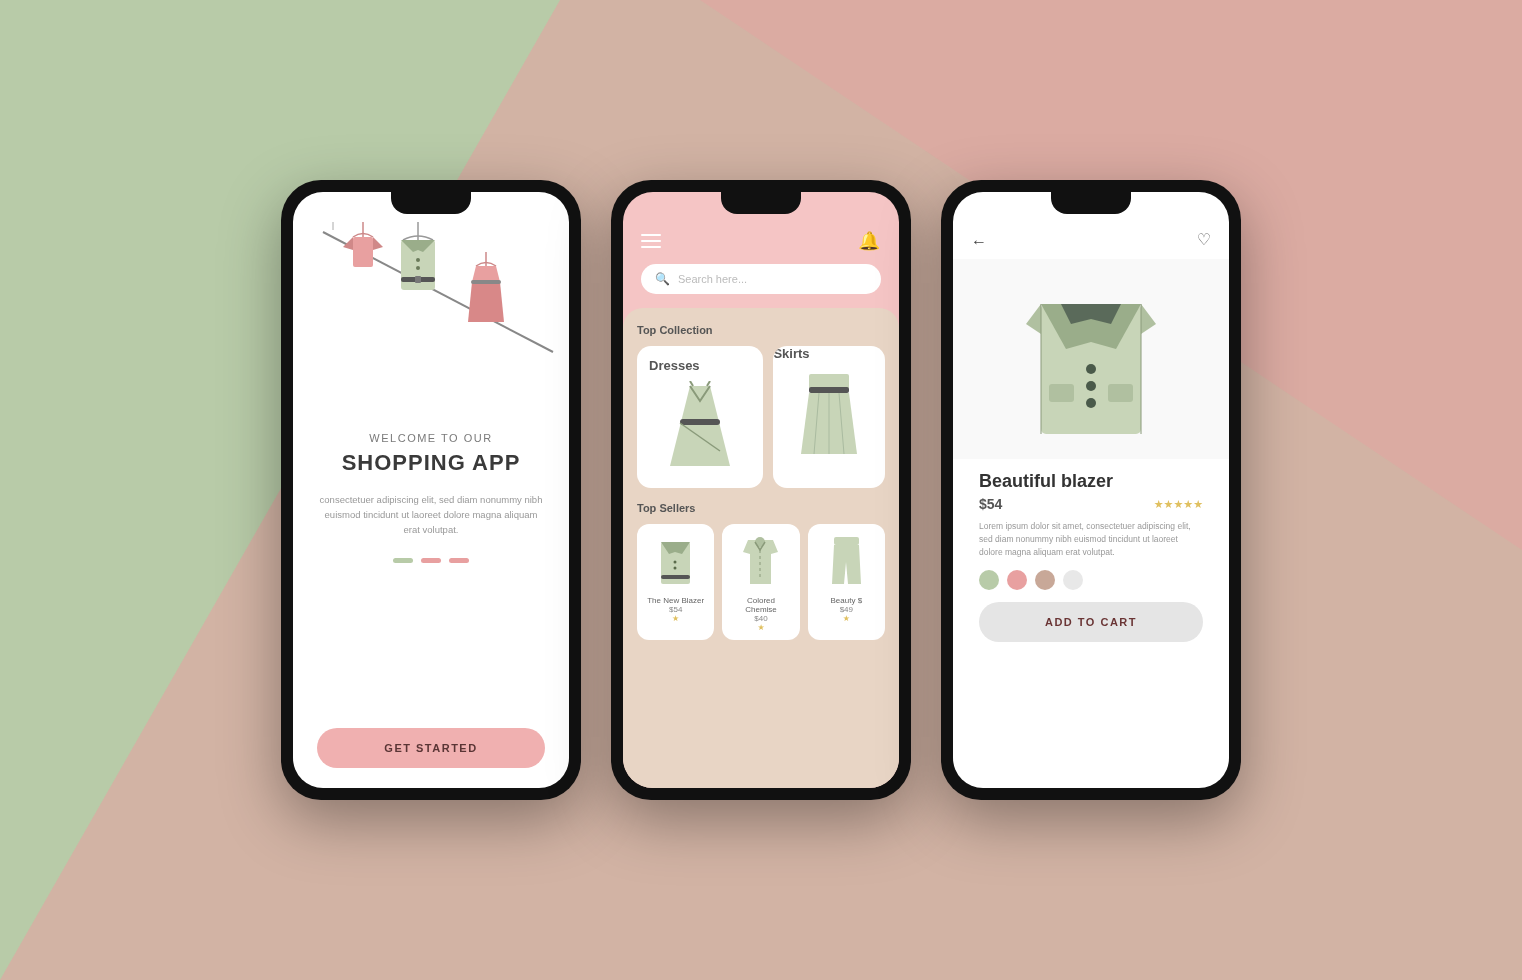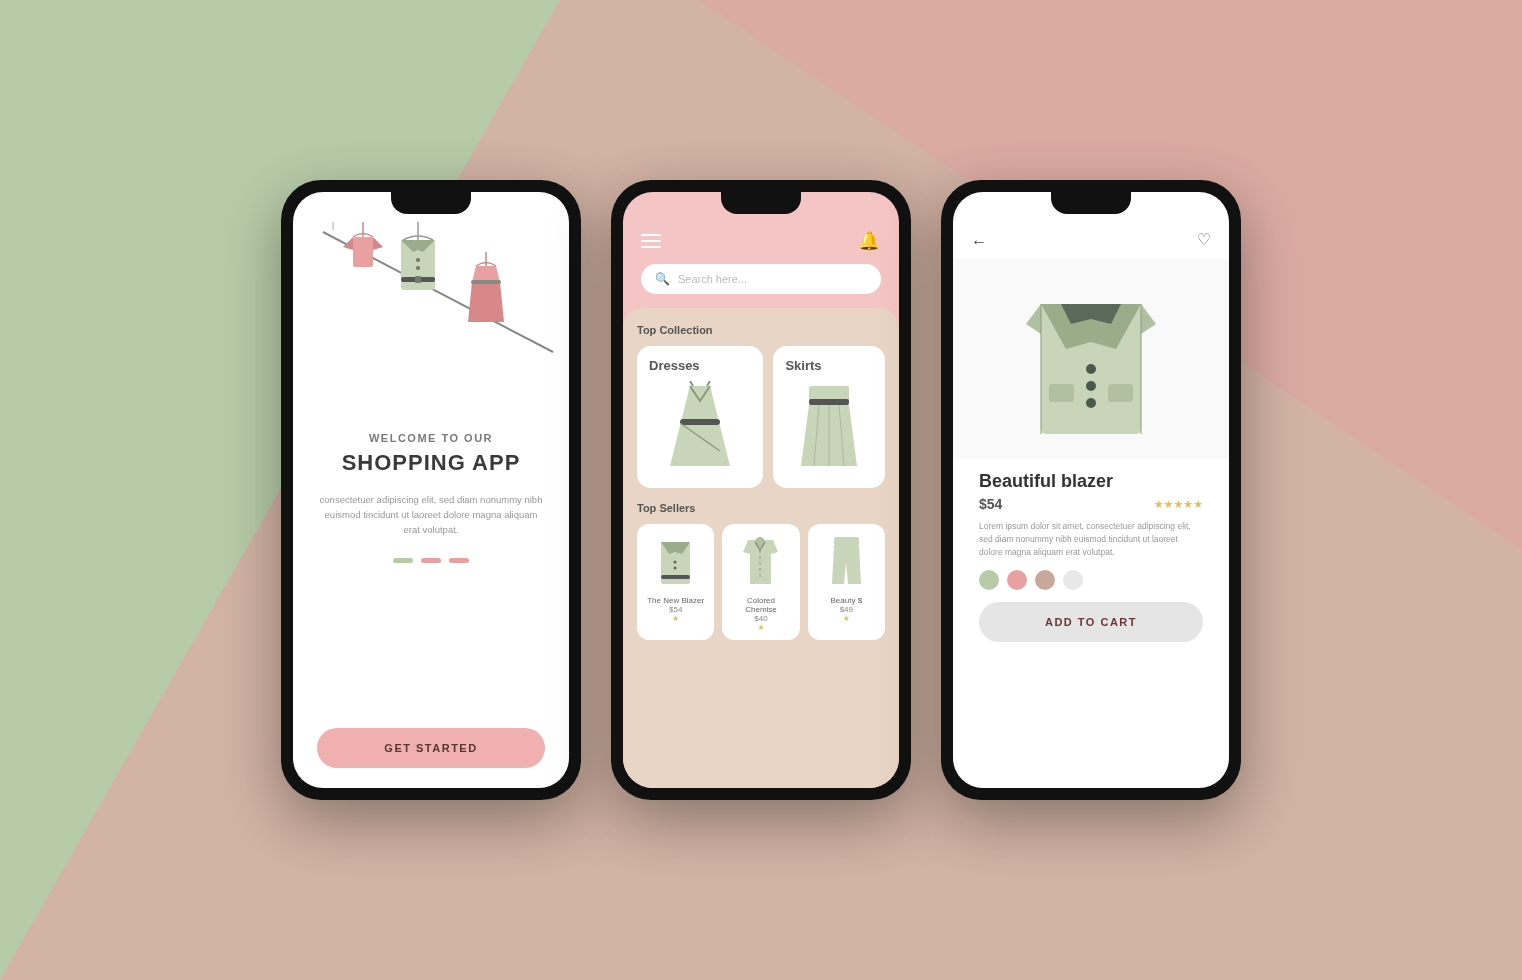--- a/index.html
+++ b/index.html
@@ -59,21 +59,20 @@
       text-align: center;
       flex: 1;
     }
 
     .welcome-sub {
       font-size: 11px;
       letter-spacing: 1.5px;
       color: #7a7a7a;
       text-transform: uppercase;
       margin-bottom: 6px;
-      font-weight: bold;
     }
 
     .welcome-title {
       font-size: 22px;
       font-weight: 700;
       letter-spacing: 1px;
       color: #3a3a3a;
       text-transform: uppercase;
       margin-bottom: 16px;
     }
@@ -205,21 +204,20 @@
       min-height: 130px;
       display: flex;
       flex-direction: column;
       align-items: center;
     }
 
     .collection-card-half {
       background: white;
       border-radius: 14px;
       width: 45%;
-      padding: 12px;
       min-height: 130px;
       display: flex;
       flex-direction: column;
       align-items: center;
       overflow: hidden;
     }
 
     .collection-label {
       font-size: 13px;
       font-weight: 600;

